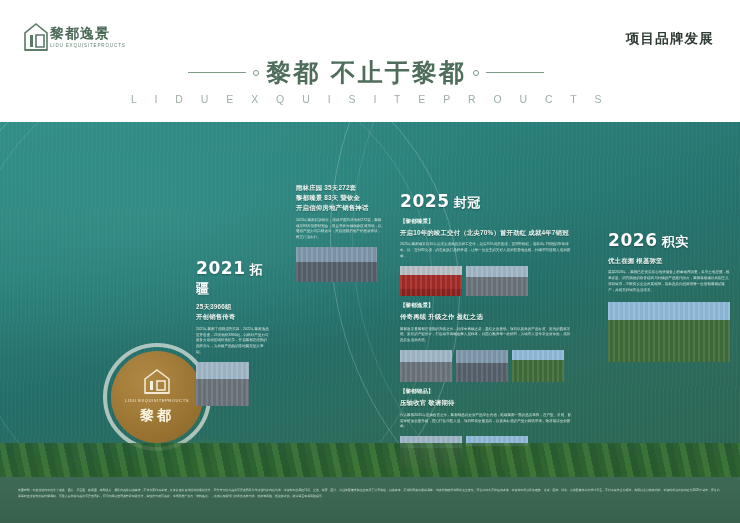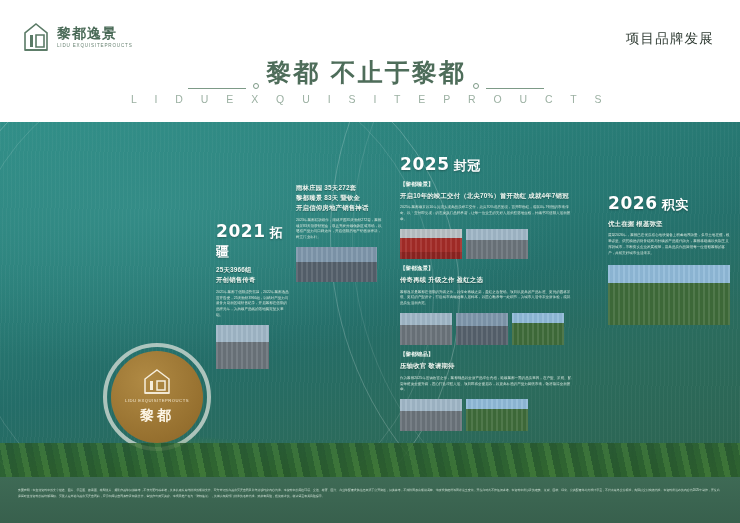--- a/index.html
+++ b/index.html
@@ -5,30 +5,30 @@
   * { margin:0; padding:0; box-sizing:border-box; }
   body {
     width:740px; height:523px; overflow:hidden;
     font-family:"Liberation Sans", sans-serif;
     background:#ffffff;
   }
   .poster { position:relative; width:740px; height:523px; background:#fff; }
 
   
   .header { position:relative; height:122px; background:#ffffff; }
-  .logo-block { position:absolute; left:22px; top:22px; display:flex; align-items:center; gap:7px; }
+  .logo-block { position:absolute; left:22px; top:22px; display:flex; align-items:center; }
   .logo-mark { width:28px; height:30px; position:relative; }
   .logo-text-wrap { display:flex; flex-direction:column; justify-content:center; }
   .logo-cn { font-size:14px; font-weight:bold; color:#4b6b58; letter-spacing:1px; line-height:1.1; }
   .logo-en { font-size:4.6px; color:#6b8575; letter-spacing:.8px; margin-top:2px; }
 
-  .brand-right { position:absolute; right:26px; top:30px; font-size:13.5px; font-weight:normal;
+  .brand-right { position:absolute; right:26px; top:30px; font-size:13.5px; font-weight:bold;
                  color:#2f3b33; letter-spacing:1.2px; }
 
-  .title-row { position:absolute; left:0; right:8px; top:56px; display:flex; align-items:flex-end; justify-content:center; gap:7px; }
+  .title-row { position:absolute; left:0; right:8px; top:56px; display:flex; align-items:center; justify-content:center; gap:7px; }
   .tline { width:58px; height:1px; background:#7d9a87; }
   .tdot { width:6px; height:6px; border:1px solid #7d9a87; border-radius:50%; }
   .main-title { font-size:25px; font-weight:bold; color:#4e6d5a; letter-spacing:2px;
                 font-family:"DejaVu Sans", sans-serif; }
   .sub-title { position:absolute; left:0; right:0; top:93px; text-align:center;
                font-size:10.5px; color:#9bb0a2; letter-spacing:7.5px; }
 
   
   .board { position:absolute; left:0; top:122px; width:740px; height:355px; overflow:hidden;
            background:
@@ -81,21 +81,21 @@
     display:flex; flex-direction:column; align-items:center; justify-content:center; gap:1px;
   }
   .badge-mark { width:30px; height:26px; position:relative; margin-bottom:2px; }
   .badge-en { font-size:4.2px; color:#f3e7cf; letter-spacing:.5px; }
   .badge-cn { font-size:14px; color:#fdf6e6; font-weight:bold; letter-spacing:3px;
               font-family:"DejaVu Sans", sans-serif; margin-top:3px; }
 
   
   .ms { position:absolute; color:#ffffff; }
   .ms-h1 { font-size:16px; font-weight:bold; letter-spacing:.6px; line-height:1.15;
-           font-family:"DejaVu Sans", sans-serif; text-shadow:0 1px 2px rgba(0,0,0,.28); }
+           font-family:"DejaVu Sans", sans-serif; text-shadow:0 1px 2px rgba(0,0,0,.28);margin-top:37px; }
   .ms-h1 .yr { font-size:17px; }
   .ms-h1 .tag { font-size:13px; margin-left:4px; }
   .ms-h2 { font-size:6.4px; font-weight:bold; line-height:1.55; margin-top:5px; letter-spacing:.2px;
            color:#eef6f0; text-shadow:0 1px 1px rgba(0,0,0,.3); }
   .ms-p { font-size:3.5px; line-height:1.65; margin-top:5px; color:#d6e6dd; letter-spacing:.05px; }
   .ms-label { font-size:5.6px; font-weight:bold; margin-top:6px; color:#eef6f0; }
 
   
   .photo { position:relative; overflow:hidden; border:0; }
   .ph-city  { background:linear-gradient(#7e96ab 0 42%, #55606b 42% 100%); }
@@ -167,21 +167,21 @@
             <path d="M8 12 L8 21 L11 21 L11 12 Z" fill="#f6eedc"></path>
             <path d="M15 12 L15 21 L23 21 L23 12 Z" fill="none" stroke="#f6eedc" stroke-width="1.5"></path>
             <path d="M3 24 L27 24" stroke="#f6eedc" stroke-width="1.6"></path>
           </svg>
         </span>
         <span class="badge-en">LIDU EXQUISITEPROUCTS</span>
         <span class="badge-cn">黎都</span>
       </div>
     </div>
 
-    <div class="ms" style="left:216px; top:100px; width:74px;">
+    <div class="ms" style="left:196px; top:100px; width:74px;">
       <div class="ms-h1">
         <span class="yr">2021</span><span class="tag">拓疆</span>
       </div>
       <div class="ms-h2" style="white-space:pre-line;">25天3966组
 开创销售传奇</div>
       <div class="ms-p">2021年黎都于信阳强势拓疆，2022年黎都逸品首开告捷，25天劲销3966组，以绝对产品力与服务力刷新区域销售纪录，开启黎都在信阳的品牌元年，为后续产品线的落地奠定坚实基础。</div>
       <div class="photo ph-tower" style="width:53px;height:44px;margin-top:6px;"></div>
     </div>
 
     <div class="ms" style="left:296px; top:56px; width:88px;">

